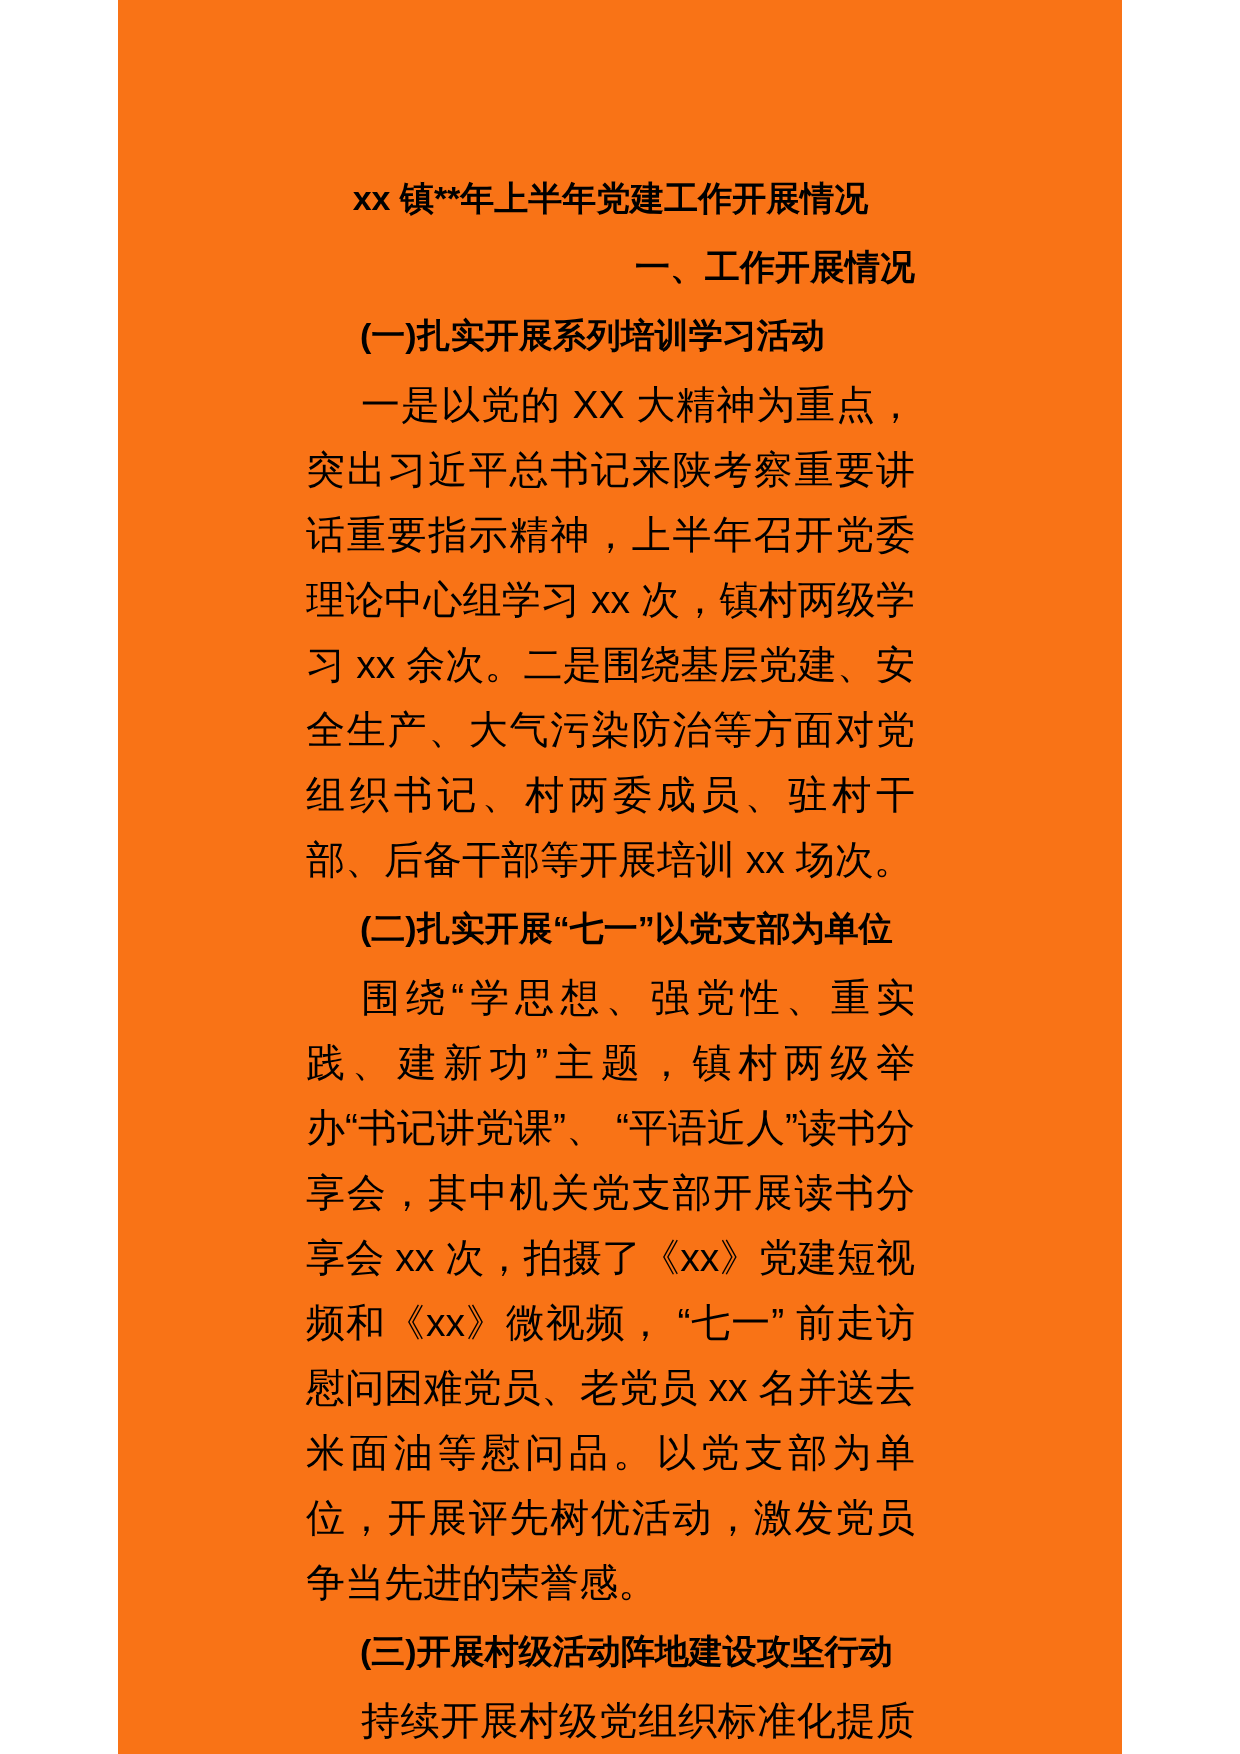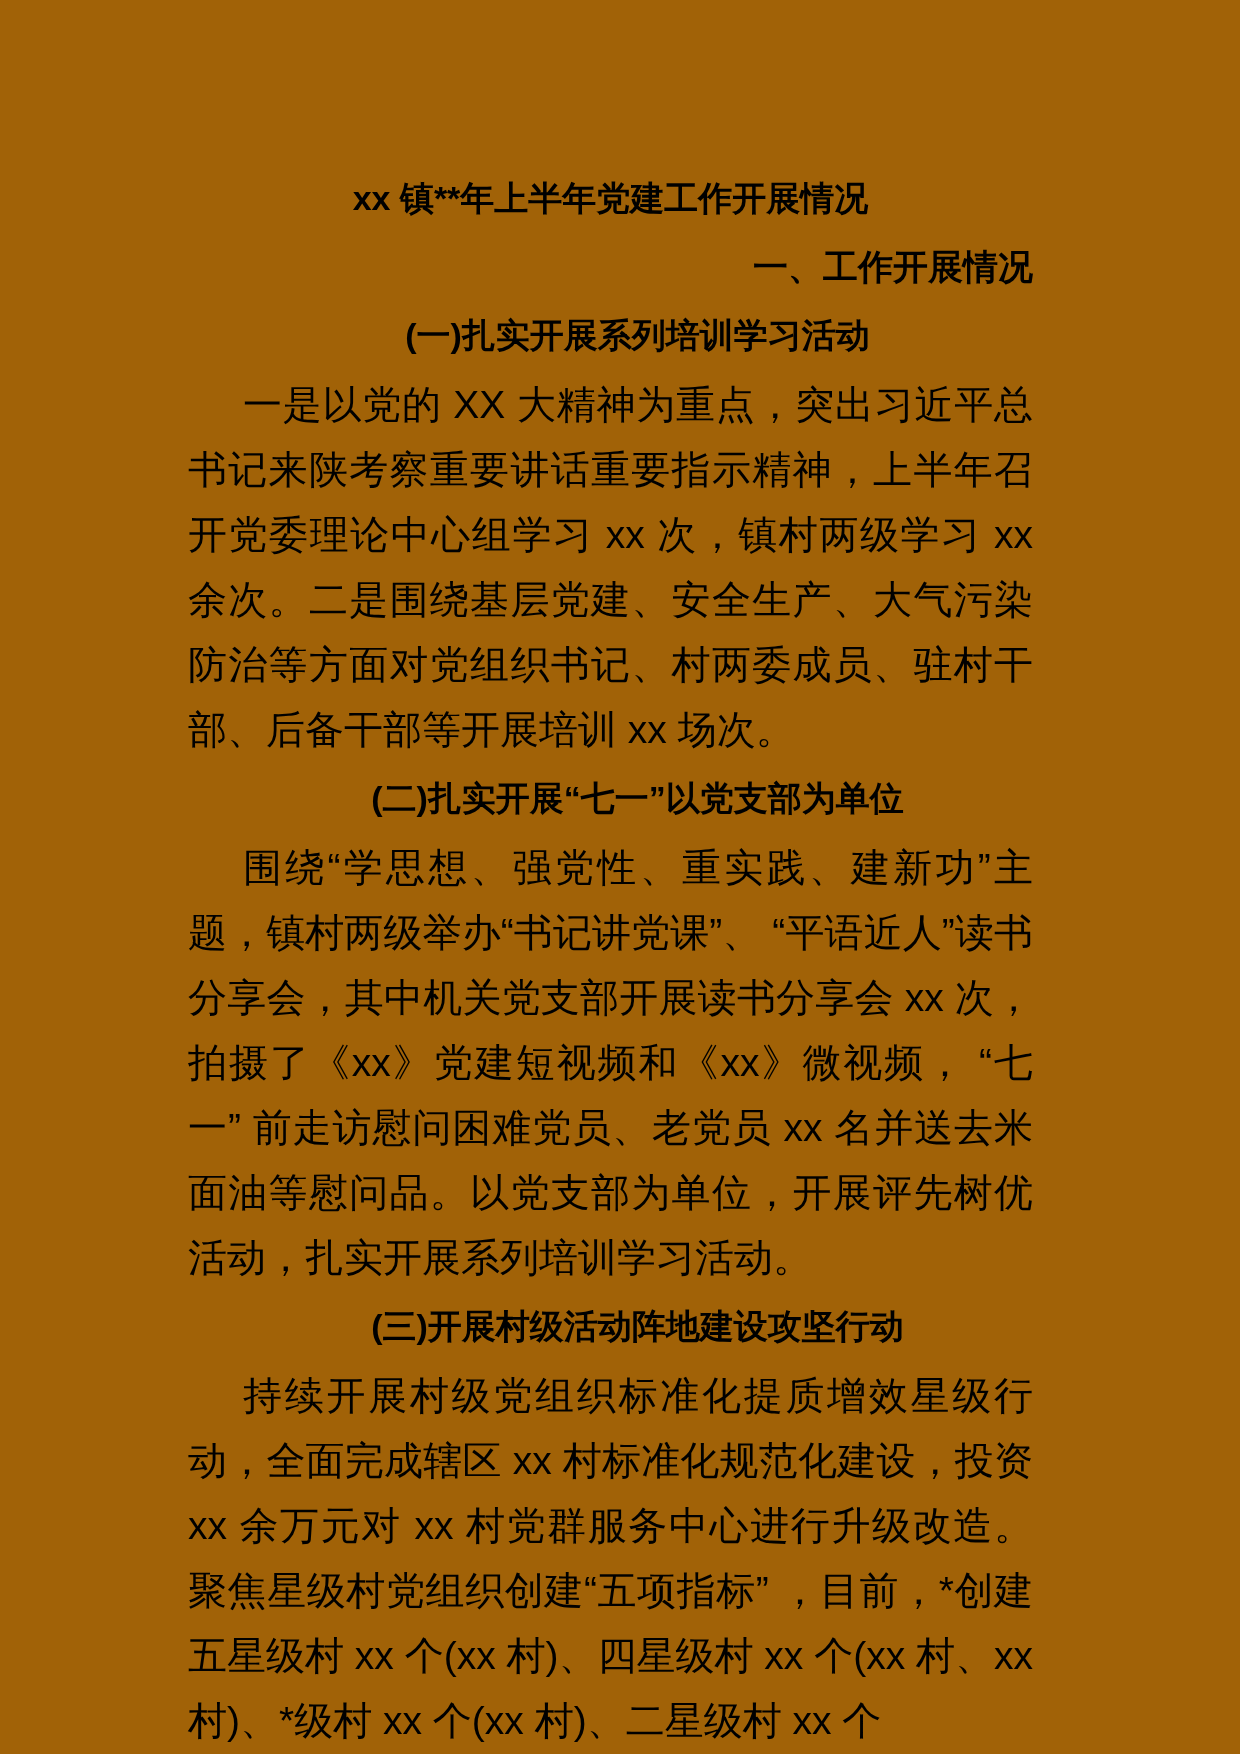--- a/index.html
+++ b/index.html
@@ -2,24 +2,24 @@
 <html><head>
 <meta charset="utf-8">
 <style>
   html, body {
     margin: 0;
     padding: 0;
     background: #ffffff;
   }
   .page {
     position: relative;
-    width: 1240px;
+    width: 1004px;
     height: 1754px;
     margin: 0 auto;
-    background: #a16207;
+    background: #f97316;
     box-sizing: border-box;
     padding: 166px 207px 0 188px;
     font-family: "Liberation Sans", "DejaVu Sans", sans-serif;
     color: #000000;
     overflow: hidden;
   }
   .doc-title {
     font-size: 34px;
     font-weight: 700;
     line-height: 65px;
@@ -33,21 +33,20 @@
     text-indent: 54px;
     margin: 3px 0 0 0;
     text-align: right;
   }
   .h2 {
     font-size: 34px;
     font-weight: 700;
     line-height: 65px;
     text-indent: 54px;
     margin: 4px 0 0 0;
-    text-align: center;
   }
   .para {
     font-size: 39px;
     font-weight: 400;
     line-height: 65px;
     text-indent: 55px;
     text-align: justify;
     text-align-last: left;
     letter-spacing: 0px;
     margin: 4px 0 0 0;
@@ -59,17 +58,17 @@
 
 <div class="page">
   <div class="doc-title">xx 镇**年上半年党建工作开展情况</div>
 
   <div class="h1">一、工作开展情况</div>
 
   <div class="h2">(一)扎实开展系列培训学习活动</div>
   <div class="para">一是以党的 XX 大精神为重点，突出习近平总书记来陕考察重要讲话重要指示精神，上半年召开党委理论中心组学习 xx 次，镇村两级学习 xx 余次。二是围绕基层党建、安全生产、大气污染防治等方面对党组织书记、村两委成员、驻村干部、后备干部等开展培训 xx 场次。</div>
 
   <div class="h2">(二)扎实开展“七一”以党支部为单位</div>
-  <div class="para">围绕“学思想、强党性、重实践、建新功”主题，镇村两级举办“书记讲党课”、 “平语近人”读书分享会，其中机关党支部开展读书分享会 xx 次，拍摄了《xx》党建短视频和《xx》微视频， “七一” 前走访慰问困难党员、老党员 xx 名并送去米面油等慰问品。以党支部为单位，开展评先树优活动，扎实开展系列培训学习活动。</div>
+  <div class="para">围绕“学思想、强党性、重实践、建新功”主题，镇村两级举办“书记讲党课”、 “平语近人”读书分享会，其中机关党支部开展读书分享会 xx 次，拍摄了《xx》党建短视频和《xx》微视频， “七一” 前走访慰问困难党员、老党员 xx 名并送去米面油等慰问品。以党支部为单位，开展评先树优活动，激发党员争当先进的荣誉感。</div>
 
   <div class="h2">(三)开展村级活动阵地建设攻坚行动</div>
   <div class="para">持续开展村级党组织标准化提质增效星级行动，全面完成辖区 xx 村标准化规范化建设，投资 xx 余万元对 xx 村党群服务中心进行升级改造。聚焦星级村党组织创建“五项指标” ，目前，*创建五星级村 xx 个(xx 村)、四星级村 xx 个(xx 村、xx 村)、*级村 xx 个(xx 村)、二星级村 xx 个</div>
 </div>
 
 </body></html>

